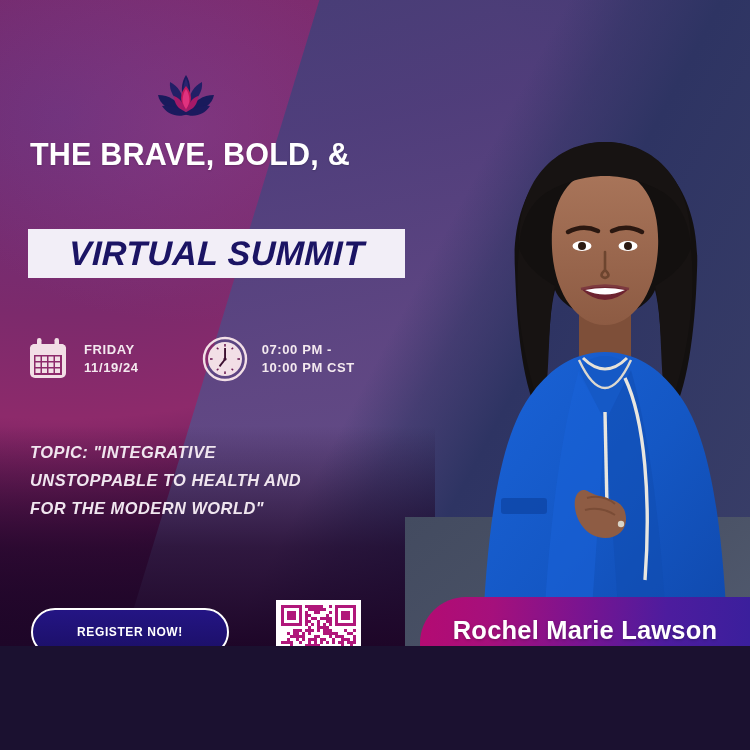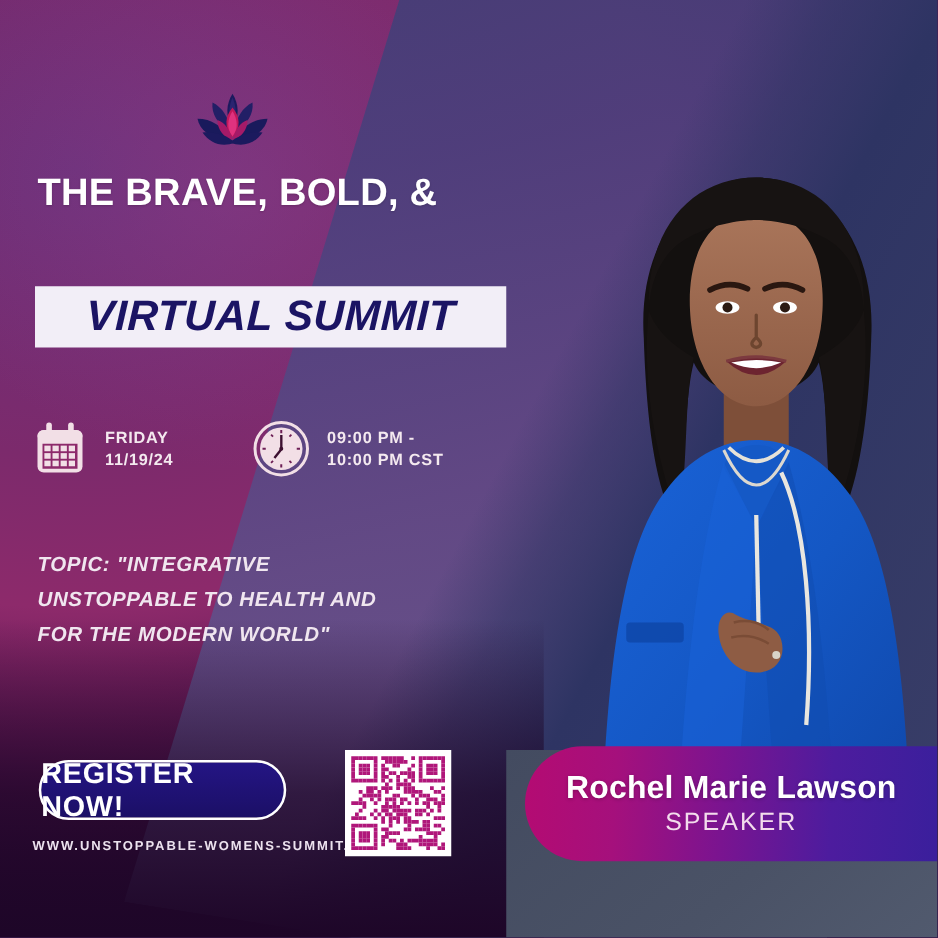--- a/index.html
+++ b/index.html
@@ -1,18 +1,18 @@
 <!DOCTYPE html>
 <html><head>
 <meta charset="utf-8">
 <style>
   html,body{margin:0;padding:0;background:#1b1130;}
   *{box-sizing:border-box;}
   .poster{
-    position:relative;width:750px;height:750px;overflow:hidden;
+    position:relative;width:750px;height:646px;overflow:hidden;
     font-family:"Liberation Sans","DejaVu Sans",sans-serif;
     background:#5e2a6d;
   }
   
   .bg-base{position:absolute;inset:0;
     background:
       radial-gradient(120% 90% at 8% 18%, #6a3079 0%, #7c2a6c 34%, #8d2a6b 52%, #5c1550 72%, #34093a 88%, #230630 100%);
   }
   .bg-right{position:absolute;inset:0;
     background:linear-gradient(118deg, rgba(46,52,99,0) 52%, rgba(46,52,99,.55) 58%, #2e3463 66%, #3a3f68 100%);
@@ -56,21 +56,21 @@
   
   .topic{position:absolute;left:30px;top:438px;width:330px;
     color:#f0e6ef;font-weight:bold;font-style:italic;font-size:16.4px;
     line-height:1.72;letter-spacing:.5px;}
 
   
   .register{position:absolute;left:31px;top:608px;width:198px;height:48px;
     border-radius:26px;background:linear-gradient(180deg,#241584 0%,#1b0f66 100%);
     border:2.5px solid #ffffff;display:flex;align-items:center;justify-content:center;
     cursor:pointer;}
-  .register span{color:#ffffff;font-weight:bold;font-size:23px;letter-spacing:.6px;}
+  .register span{color:#ffffff;font-weight:bold;font-size:12px;letter-spacing:.6px;}
 
   .url{position:absolute;left:26px;top:672px;color:#ece2ee;font-size:10.4px;
     font-weight:bold;letter-spacing:1.55px;}
 
   
   .qr-wrap{position:absolute;left:276px;top:600px;width:85px;height:85px;
     background:#ffffff;padding:5px;}
   .qr{width:100%;height:100%;display:grid;
     grid-template-columns:repeat(25,1fr);grid-template-rows:repeat(25,1fr);}
   .qr i{background:transparent;}
@@ -169,21 +169,21 @@
           <rect x="29.6" y="11.4" width="1.5" height="2.2" transform="rotate(45 30.3 12.5)"></rect>
           <rect x="14.9" y="32.4" width="1.5" height="2.2" transform="rotate(45 15.6 33.5)"></rect>
           <rect x="14.9" y="11.4" width="1.5" height="2.2" transform="rotate(-45 15.6 12.5)"></rect>
           <rect x="29.6" y="32.4" width="1.5" height="2.2" transform="rotate(-45 30.3 33.5)"></rect>
         </g>
         <rect x="22.1" y="12" width="1.9" height="12" fill="#3d1030"></rect>
         <rect x="22.3" y="22.2" width="1.9" height="10" fill="#3d1030" transform="rotate(38 23 23)"></rect>
         <circle cx="23" cy="23" r="1.6" fill="#3d1030"></circle>
       </svg>
       <div class="meta-text">
-        <div>09:00 PM -</div>
+        <div>07:00 PM -</div>
         <div>10:00 PM CST</div>
       </div>
     </div>
   </div>
 
   <div class="topic">
     <div>TOPIC: "INTEGRATIVE</div>
     <div>UNSTOPPABLE TO HEALTH AND</div>
     <div>FOR THE MODERN WORLD"</div>
   </div>

